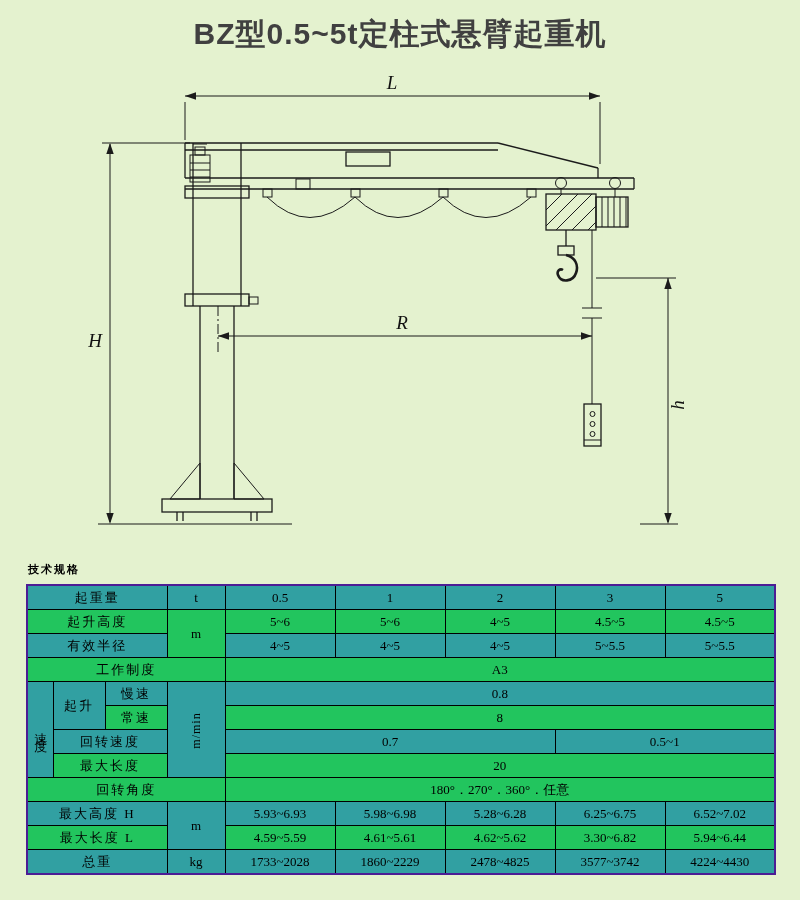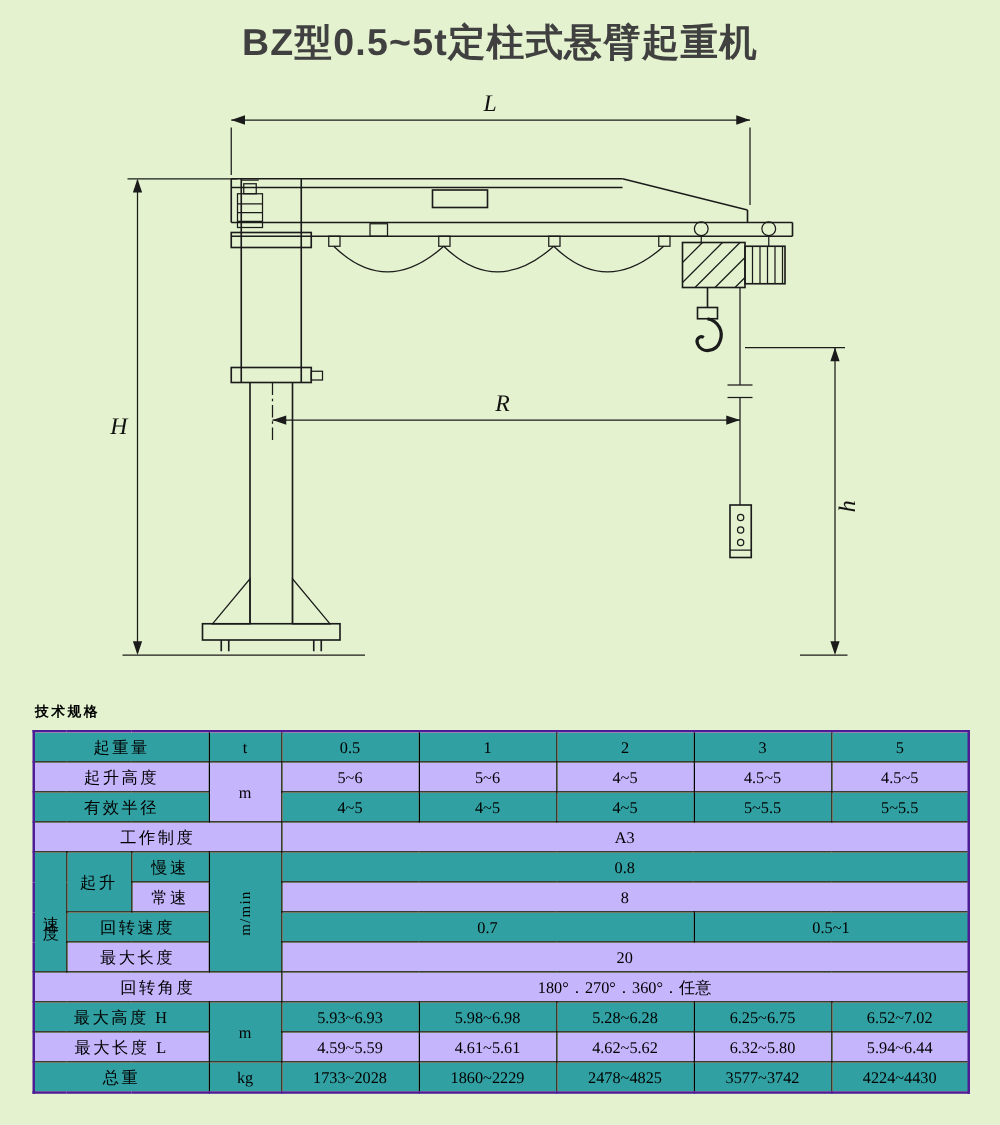--- a/index.html
+++ b/index.html
@@ -42,21 +42,21 @@
     border:1px solid #000;
     text-align:center;
     vertical-align:middle;
     height:21px;
     padding:1px 2px;
     font-size:13px;
     font-family:"Liberation Serif",serif;
     overflow:hidden;
   }
   tr.teal{background:#31a0a2;}
-  tr.white{background:#c4b5fd;}
+  tr.white{background:#22c55e;}
   td.lbl{letter-spacing:2px;font-family:"Liberation Sans",sans-serif;}
   .vert{
     display:inline-block;
     writing-mode:vertical-rl;
     text-orientation:upright;
     letter-spacing:6px;
     font-family:"Liberation Sans",sans-serif;
   }
   .rot{
     display:inline-block;
@@ -270,21 +270,21 @@
       <td>5.98~6.98</td>
       <td>5.28~6.28</td>
       <td>6.25~6.75</td>
       <td>6.52~7.02</td>
     </tr>
     <tr class="white">
       <td colspan="3" class="lbl">最大长度 L</td>
       <td>4.59~5.59</td>
       <td>4.61~5.61</td>
       <td>4.62~5.62</td>
-      <td>6.32~5.80</td>
+      <td>3.30~6.82</td>
       <td>5.94~6.44</td>
     </tr>
     <tr class="teal">
       <td colspan="3" class="lbl">总重</td>
       <td>kg</td>
       <td>1733~2028</td>
       <td>1860~2229</td>
       <td>2478~4825</td>
       <td>3577~3742</td>
       <td>4224~4430</td>

